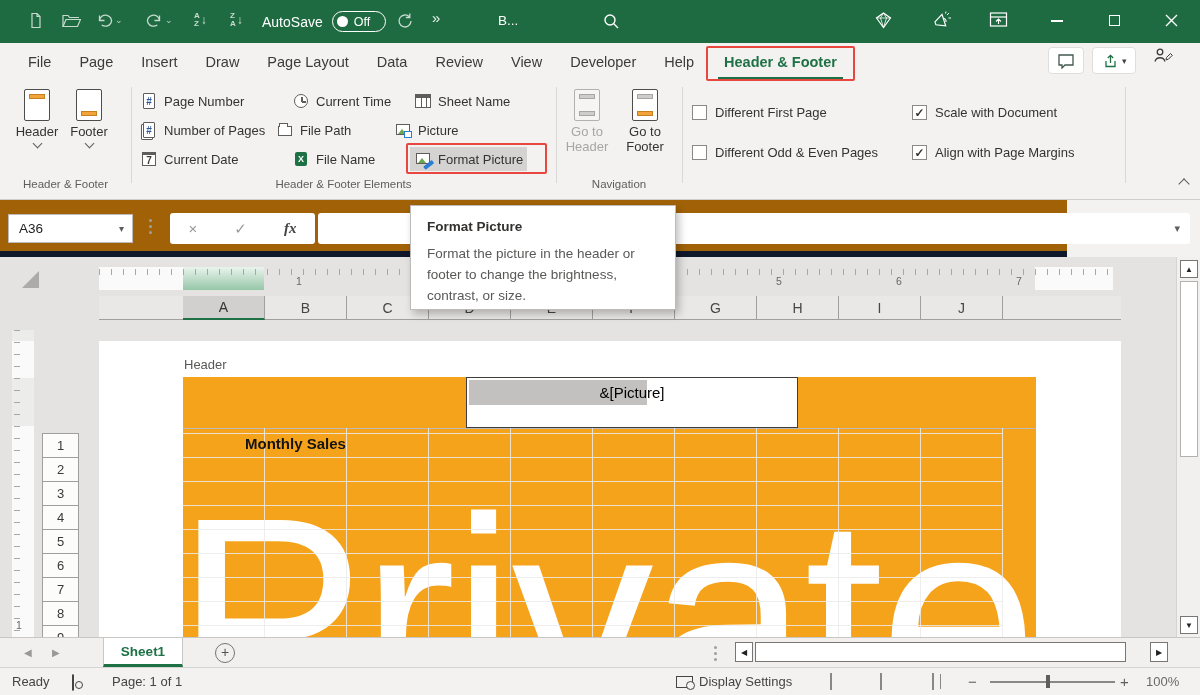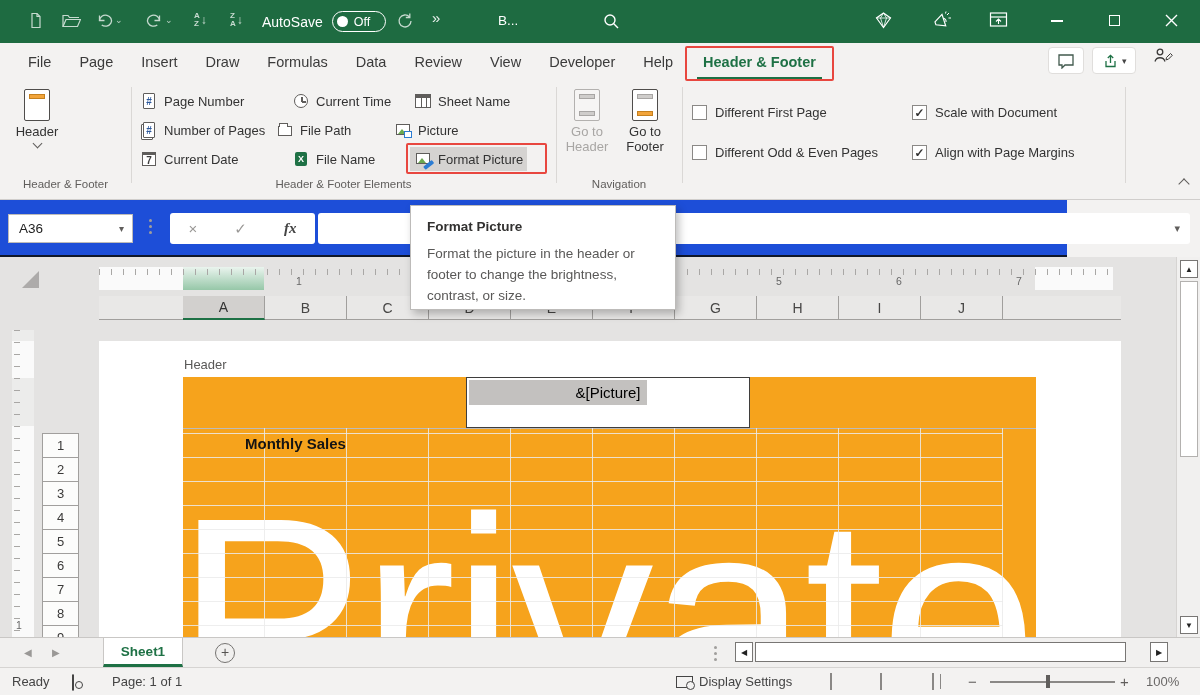--- a/index.html
+++ b/index.html
@@ -68,21 +68,21 @@
   .picico { position:absolute; inset:3px 2px 4px 2px; background:#fff; border:1px solid #5f5d5b; }
   .picico::before { content:""; position:absolute; bottom:0; left:1px; border-left:4px solid transparent; border-right:4px solid transparent; border-bottom:5px solid #6aa84f; }
   .monico { position:absolute; right:0; bottom:1px; width:8px; height:7px; border:1.5px solid #2b7cd3; background:#fff; }
   .brushico { position:absolute; right:-2px; bottom:2px; width:11px; height:3.5px; background:#2b7cd3; border-radius:1px; transform:rotate(-38deg); }
   .cbrow { position:absolute; display:flex; align-items:center; gap:8px; }
   .cbox { width:15px; height:15px; background:#fff; border:1px solid #8a8886; display:flex; align-items:center; justify-content:center; font-size:12px; line-height:12px; color:#323130; font-weight:bold; }
   .cbrow .lbl { font-size:13px; color:#333; white-space:nowrap; }
   .collapse-chev { position:absolute; left:1180px; top:99px; width:8px; height:8px; border-left:1.6px solid #5f5d5b; border-top:1.6px solid #5f5d5b; transform:rotate(45deg); }
 
   
-  .formula-row { position:absolute; left:0; top:200px; width:1067px; height:57px; background:#1d4ed8; border-bottom:2px solid #0f172a; }
+  .formula-row { position:absolute; left:0; top:200px; width:1067px; height:57px; background:#a16207; border-bottom:6px solid #0f172a; }
   .namebox { position:absolute; left:8px; top:14px; width:125px; height:29px; background:#fff; border:1px solid #bdbbb9; display:flex; align-items:center; }
   .namebox .val { font-size:13.5px; color:#222; padding-left:10px; flex:1; }
   .namebox .dd { color:#605e5c; font-size:10px; padding-right:8px; }
   .dots3 { position:absolute; left:149px; top:19px; display:flex; flex-direction:column; gap:3px; }
   .dots3 i { width:3px; height:3px; border-radius:50%; background:#a09e9c; }
   .fbtns { position:absolute; left:170px; top:13px; width:145px; height:31px; background:#fff; border-radius:3px; display:flex; align-items:center; justify-content:space-around; }
   .fbtn { font-size:15px; color:#9a9896; }
   .fx { font-family:"Liberation Serif", serif; font-style:italic; font-weight:bold; color:#444; font-size:15px; }
   .fbar { position:absolute; left:318px; top:13px; width:872px; height:31px; background:#fff; border-radius:3px; }
   .fbar .dd { position:absolute; right:10px; top:9px; color:#605e5c; font-size:11px; }
@@ -110,21 +110,21 @@
   .rowheads { position:absolute; left:42px; top:176px; width:37px; height:204px; overflow:hidden; border-top:1px solid #a19f9d; }
   .rowhead { width:37px; height:24px; background:#fcfcfb; border:1px solid #a19f9d; border-top:none; display:flex; align-items:center; justify-content:center; font-size:13px; color:#3b3a39; }
   .page { position:absolute; left:99px; top:84px; width:1022px; height:296px; background:#fff; }
   .hdr-label { position:absolute; left:85px; top:16px; font-size:13px; color:#595857; }
   .orange-zone { position:absolute; left:84px; top:36px; width:853px; height:260px; background:#f6a31c; overflow:hidden; }
   .watermark { position:absolute; left:-8px; top:98px; font-size:285px; line-height:1; color:#fff; letter-spacing:-4px; white-space:nowrap; }
   .hdr-split { position:absolute; left:0; top:51px; width:853px; height:1px; background:#bdbbb9; }
   .vgrid { position:absolute; left:81px; top:51px; width:740px; height:209px; background:repeating-linear-gradient(90deg, rgba(235,235,235,.85) 0 1px, transparent 1px 82px); }
   .hgrid { position:absolute; left:0; top:56px; width:820px; height:195px; background:repeating-linear-gradient(180deg, rgba(235,235,235,.85) 0 1px, transparent 1px 24px); }
   .cell-a1 { position:absolute; left:62px; top:58px; font-size:15px; font-weight:bold; color:#141414; }
-  .hdr-center-box { position:absolute; left:283px; top:0; width:284px; height:51px; background:#fff; border:1.5px solid #3f3e3d; }
+  .hdr-center-box { position:absolute; left:283px; top:0; width:332px; height:51px; background:#fff; border:1.5px solid #3f3e3d; }
   .hdr-sel-band { position:absolute; left:2px; top:2px; width:178px; height:25px; background:#c3c1bf; }
   .hdr-code { position:absolute; left:0; top:2px; width:100%; height:25px; line-height:25px; text-align:center; font-size:15px; color:#000; }
 
   
   .vscroll { position:absolute; right:0; top:257px; width:24px; height:380px; background:#f1f0ef; border-left:1px solid #d6d4d2; }
   .vs-btn { position:absolute; left:3px; width:18px; height:18px; background:#fff; border:1px solid #787674; display:flex; align-items:center; justify-content:center; font-size:8px; color:#222; }
   .vs-thumb { position:absolute; left:3px; top:24px; width:18px; height:176px; background:#fff; border:1px solid #b3b1af; }
 
   
   .tabbar { position:absolute; left:0; top:637px; width:1200px; height:30px; background:#f1f0ef; border-top:1px solid #c9c7c5; }
@@ -254,21 +254,21 @@
           <path d="M1 1 L12 12 M12 1 L1 12" stroke="#fff" stroke-width="1.4"></path>
         </svg>
     </span>
   </div>
 
   <div class="tabrow">
     <span class="rtab">File</span>
     <span class="rtab">Page</span>
     <span class="rtab">Insert</span>
     <span class="rtab">Draw</span>
-    <span class="rtab">Formulas</span>
+    <span class="rtab">Page Layout</span>
     <span class="rtab">Data</span>
     <span class="rtab">Review</span>
     <span class="rtab">View</span>
     <span class="rtab">Developer</span>
     <span class="rtab">Help</span>
     <span class="rtab rtab-active">
       <span>Header &amp; Footer</span>
       <span class="rtab-underline"></span>
       <span class="rtab-redbox"></span>
     </span>
@@ -299,20 +299,27 @@
     <span class="rsep" style="left:682px"></span>
     <span class="rsep" style="left:1125px"></span>
 
     <div class="bigbtn" style="left:12px">
       <span class="big-pg">
           <span class="pbar top"></span>
         </span>
       <span class="lbl">Header</span>
       <span class="chev"></span>
     </div>
+    <div class="bigbtn" style="left:64px">
+      <span class="big-pg">
+          <span class="pbar bot"></span>
+        </span>
+      <span class="lbl">Footer</span>
+      <span class="chev"></span>
+    </div>
     <span class="grplabel" style="left:0;width:131px">Header &amp; Footer</span>
 
     <div class="smbtn" style="left:136px;top:8px">
       <span class="el-icon">
           <span class="pgico"></span>
           <span class="sym">#</span>
         </span>
       <span class="lbl">Page Number</span>
     </div>
     <div class="smbtn" style="left:136px;top:37px">

